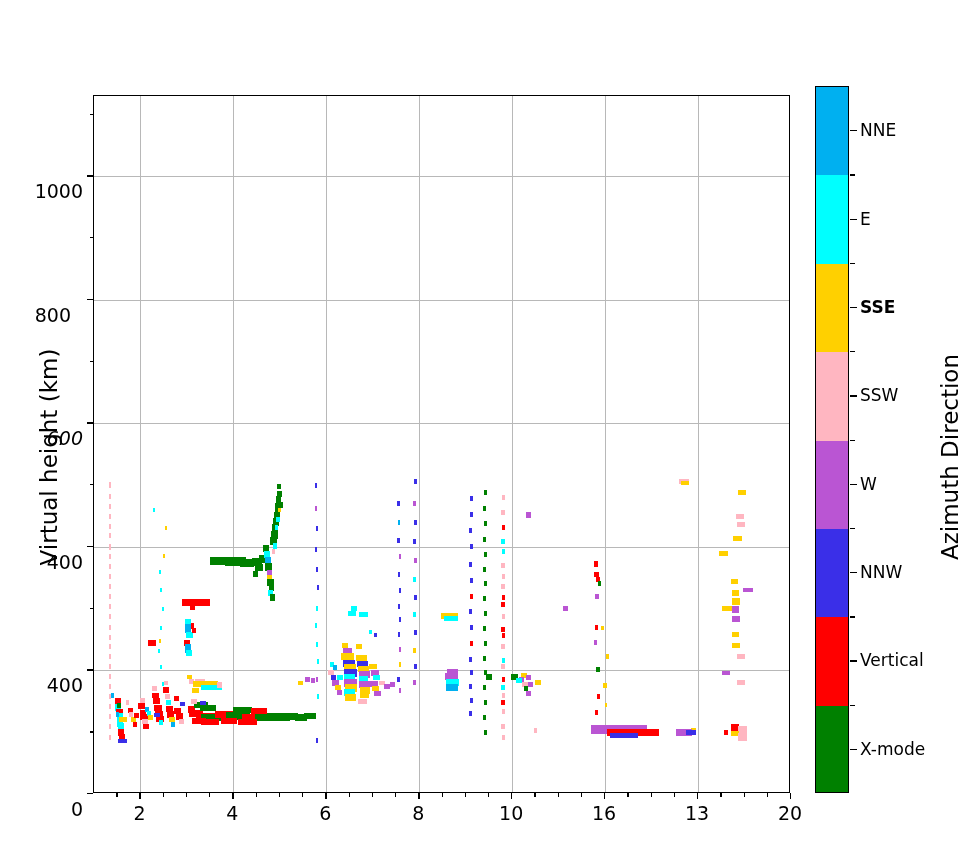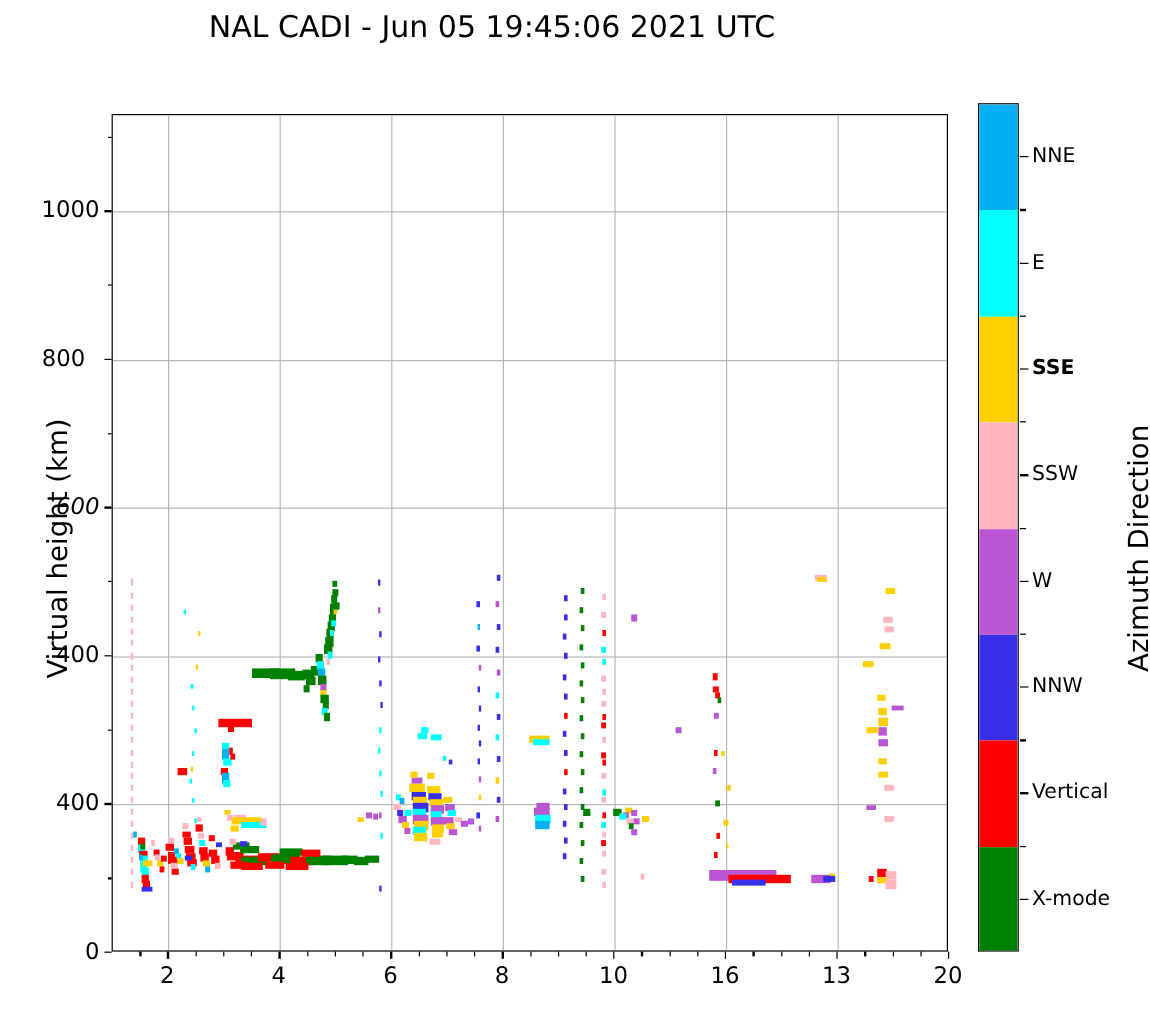--- a/index.html
+++ b/index.html
@@ -74,20 +74,21 @@
     transform: translateX(-50%);
     white-space: nowrap;
   }
   .ticklabel-y {
     position: absolute;
     font-size: 19px;
     color: #000;
     text-align: right;
     transform: translateY(-50%);
     white-space: nowrap;
+    margin-top: 16px;
   }
   
   #xlabel {
     position: absolute;
     left: 93px; top: 818px;
     width: 697px;
     text-align: center;
     font-size: 23px;
     color: #000;
     white-space: nowrap;
@@ -140,21 +141,20 @@
     transform: rotate(-90deg);
     transform-origin: 50% 50%;
     white-space: nowrap;
   }
 </style>
 </head>
 <body>
 
 <div id="figure">
 
-  <div id="plot-title">NAL CADI - Jun 05 19:45:06 2021 UTC</div>
 
   <div id="axes">
     <div id="grid-layer">
         <div class="gridline-v" style="left: 46.4667px;"></div>
         <div class="gridline-v" style="left: 139.4px;"></div>
         <div class="gridline-v" style="left: 232.333px;"></div>
         <div class="gridline-v" style="left: 325.267px;"></div>
         <div class="gridline-v" style="left: 418.2px;"></div>
         <div class="gridline-v" style="left: 511.133px;"></div>
         <div class="gridline-v" style="left: 604.067px;"></div>

